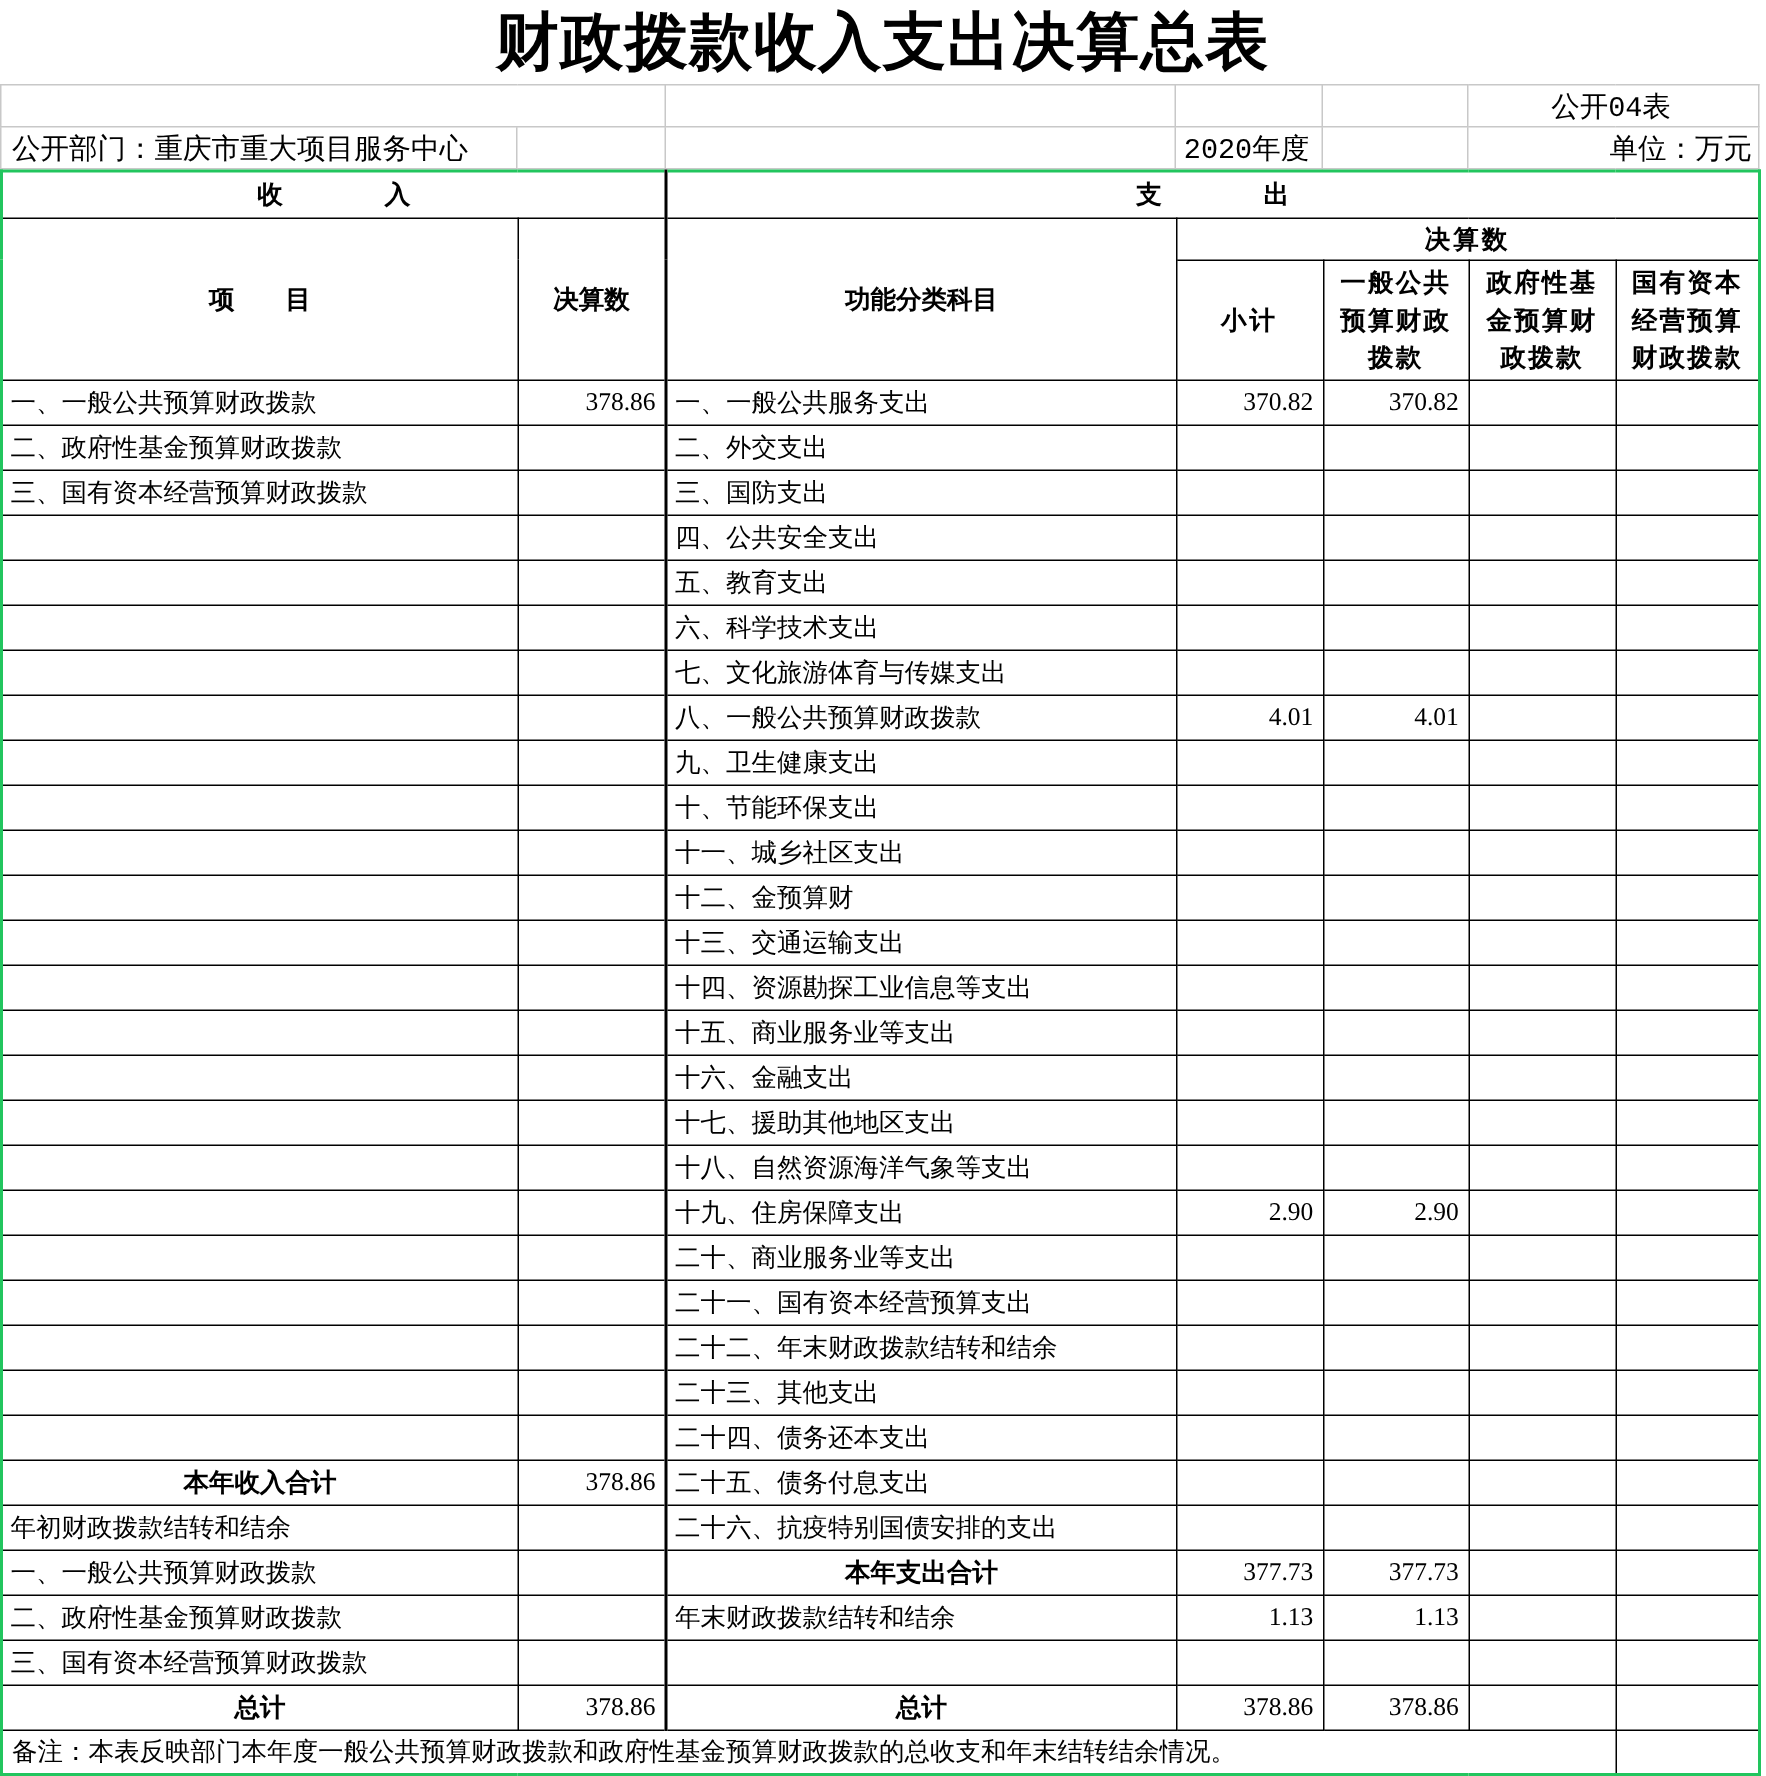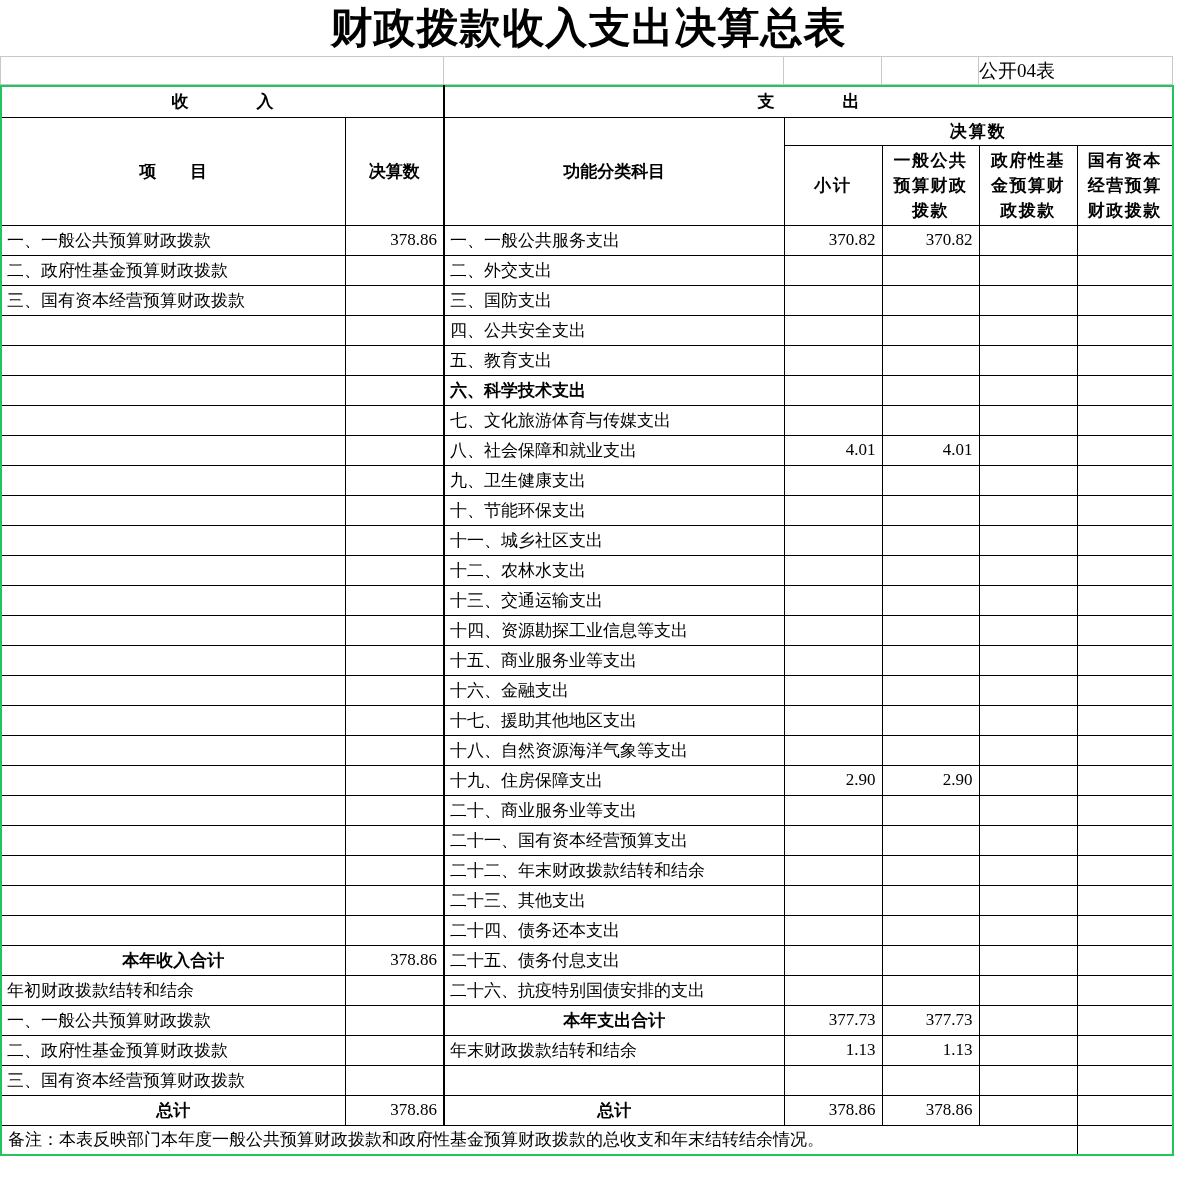--- a/index.html
+++ b/index.html
@@ -6,21 +6,21 @@
   .page{position:relative;width:1177px;height:1184px;background:#fff;overflow:hidden;
         font-family:"Liberation Serif","DejaVu Serif",serif;color:#000;}
   .title{height:56px;display:flex;align-items:center;justify-content:center;
          font-size:42px;font-weight:bold;letter-spacing:1px;}
   table{border-collapse:collapse;table-layout:fixed;width:1172px;}
   td{padding:0;overflow:hidden;white-space:nowrap;vertical-align:middle;}
   
   .meta-table td{border:1px solid #c8c8c8;height:27px;font-size:19px;}
   .meta-table .al{text-align:left;padding-left:7px;}
   .meta-table .ar{text-align:right;padding-right:4px;}
-  .meta-table .arr{text-align:left;padding-right:3px;}
+  .meta-table .arr{text-align:center;padding-right:3px;font-family:Liberation Mono, monospace;}
   
   .main-table{border:2px solid #22c55e;}
   .main-table td{border:1px solid #000;font-size:17px;}
   .bl2{border-left:2px solid #000 !important;}
   .hdr-big{font-size:19px;font-weight:bold;text-align:center;}
   .hdr-mid{font-size:17px;font-weight:bold;text-align:center;letter-spacing:2px;}
   .hdr-small{font-size:16px;font-weight:bold;text-align:center;letter-spacing:1.5px;
              white-space:pre-line;line-height:25px;}
   .c-item{text-align:left;padding-left:5px;}
   .c-num{text-align:right;padding-right:6px;}
@@ -44,20 +44,28 @@
         <col style="width:98px">
         <col style="width:96px">
     </colgroup>
     <tbody>
         <tr>
       <td colspan="2"></td>
       <td></td>
       <td></td>
       <td></td>
       <td colspan="2" class="arr">公开04表</td>
+    </tr>
+    <tr>
+      <td class="al">公开部门：重庆市重大项目服务中心</td>
+      <td></td>
+      <td></td>
+      <td class="arr">2020年度</td>
+      <td></td>
+      <td colspan="2" class="ar">单位：万元</td>
     </tr>
   </tbody>
     </table>
 
   <table class="main-table">
     <colgroup>
       <col style="width:344px">
         <col style="width:99px">
         <col style="width:340px">
       <col style="width:98px">
@@ -128,42 +136,42 @@
         </tr>
         <tr style="height: 30px;">
           <td class="c-item"></td>
           <td class="c-num"></td>
           <td class="c-item bl2">五、教育支出</td>
           <td class="c-num"></td>
           <td class="c-num"></td>
           <td class="c-num"></td>
           <td class="c-num"></td>
         </tr>
-        <tr style="height: 30px; font-weight: bold;">
+        <tr style="height: 30px;">
           <td class="c-item"></td>
           <td class="c-num"></td>
           <td class="c-item bl2">六、科学技术支出</td>
           <td class="c-num"></td>
           <td class="c-num"></td>
           <td class="c-num"></td>
           <td class="c-num"></td>
         </tr>
         <tr style="height: 30px;">
           <td class="c-item"></td>
           <td class="c-num"></td>
           <td class="c-item bl2">七、文化旅游体育与传媒支出</td>
           <td class="c-num"></td>
           <td class="c-num"></td>
           <td class="c-num"></td>
           <td class="c-num"></td>
         </tr>
         <tr style="height: 30px;">
           <td class="c-item"></td>
           <td class="c-num"></td>
-          <td class="c-item bl2">八、社会保障和就业支出</td>
+          <td class="c-item bl2">八、一般公共预算财政拨款</td>
           <td class="c-num">4.01</td>
           <td class="c-num">4.01</td>
           <td class="c-num"></td>
           <td class="c-num"></td>
         </tr>
         <tr style="height: 30px;">
           <td class="c-item"></td>
           <td class="c-num"></td>
           <td class="c-item bl2">九、卫生健康支出</td>
           <td class="c-num"></td>
@@ -185,21 +193,21 @@
           <td class="c-num"></td>
           <td class="c-item bl2">十一、城乡社区支出</td>
           <td class="c-num"></td>
           <td class="c-num"></td>
           <td class="c-num"></td>
           <td class="c-num"></td>
         </tr>
         <tr style="height: 30px;">
           <td class="c-item"></td>
           <td class="c-num"></td>
-          <td class="c-item bl2">十二、农林水支出</td>
+          <td class="c-item bl2">十二、金预算财</td>
           <td class="c-num"></td>
           <td class="c-num"></td>
           <td class="c-num"></td>
           <td class="c-num"></td>
         </tr>
         <tr style="height: 30px;">
           <td class="c-item"></td>
           <td class="c-num"></td>
           <td class="c-item bl2">十三、交通运输支出</td>
           <td class="c-num"></td>

